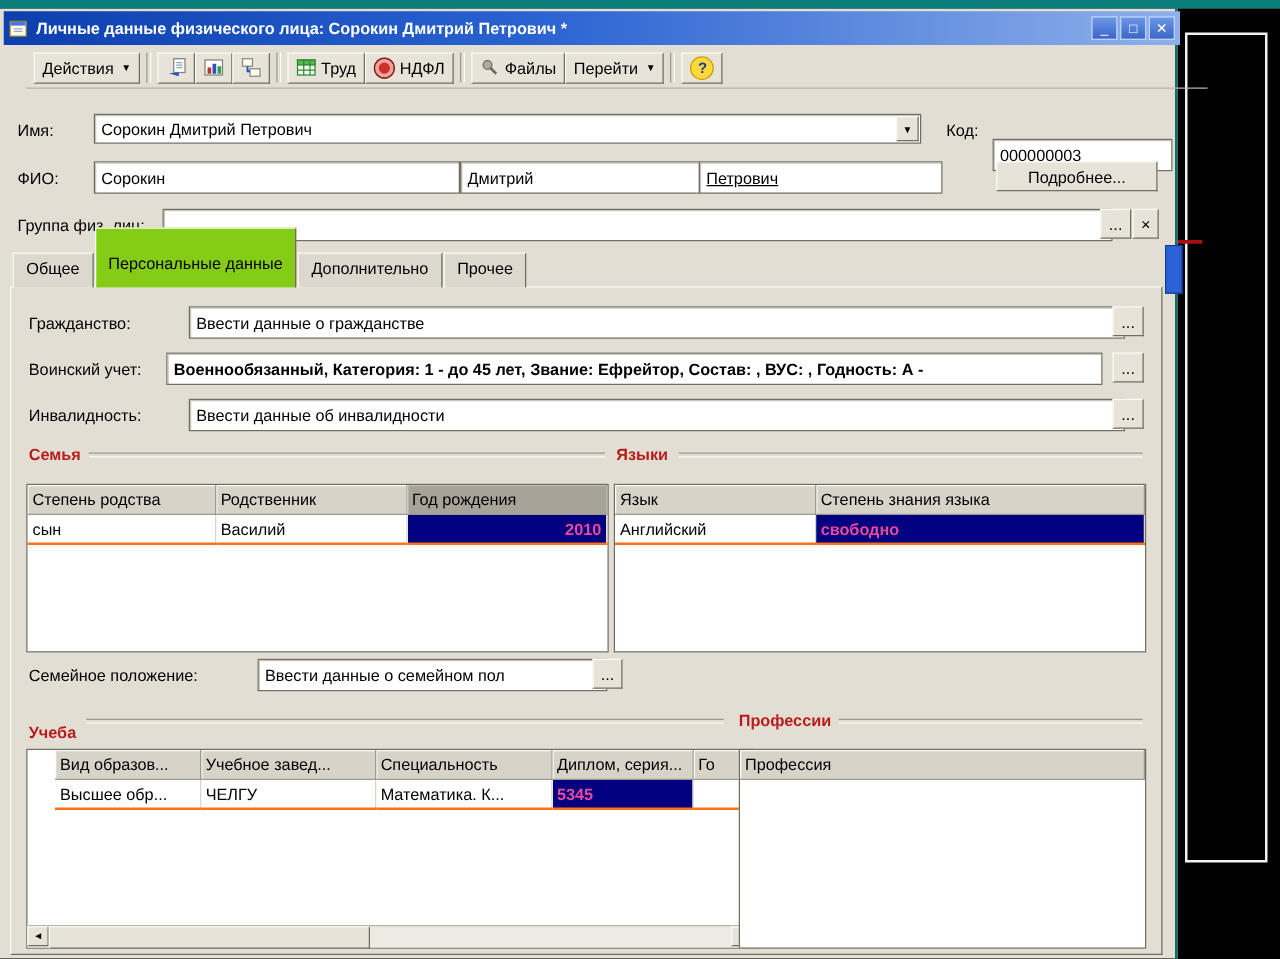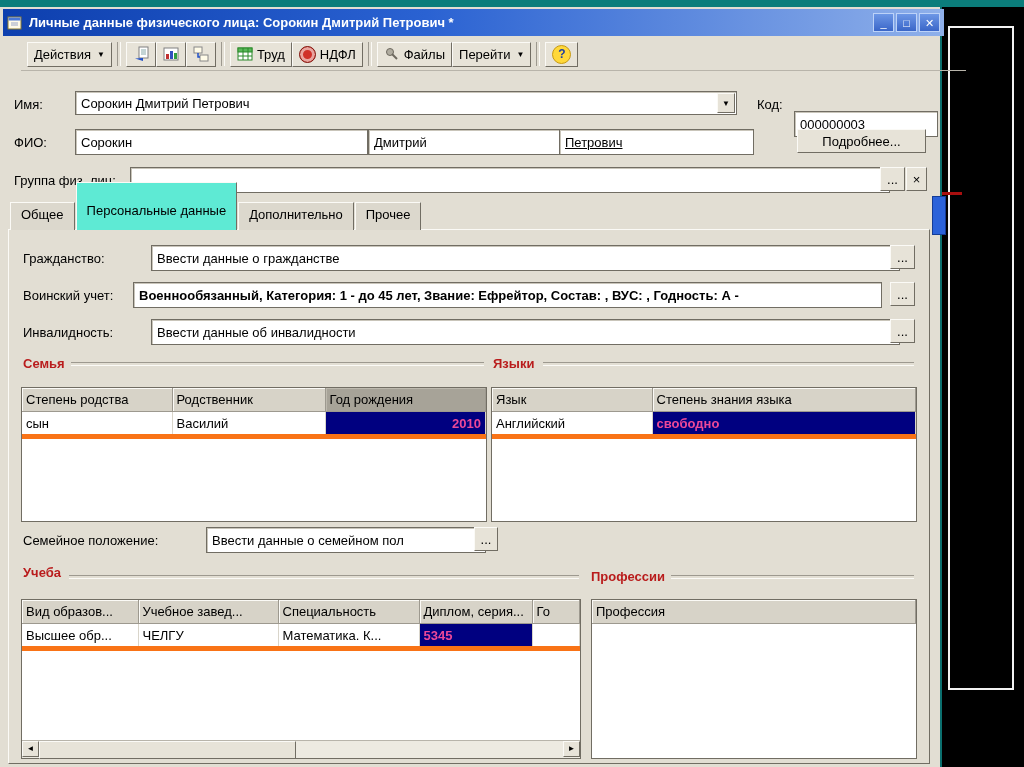--- a/index.html
+++ b/index.html
@@ -38,33 +38,33 @@
   .combo .drop{position:absolute;right:2px;top:2px;bottom:2px;width:18px;background:#e7e3d8;
                border:1px solid;border-color:#fbfaf6 #716d63 #716d63 #fbfaf6;font-size:8px;
                display:flex;align-items:center;justify-content:center;padding:0;}
   .sbtn{position:absolute;height:24px;background:#e7e3d8;border:1px solid;
         border-color:#fbfaf6 #716d63 #716d63 #fbfaf6;font:inherit;display:flex;align-items:center;
         justify-content:center;padding:0;cursor:default;}
   
   .tabs{position:absolute;left:10px;top:196px;height:27px;display:flex;align-items:flex-end;z-index:3;}
   .tab{height:23px;padding:4px 10px 0;background:#dcd8cd;border:1px solid #716d63;border-bottom:none;
        border-top-color:#fbfaf6;border-left-color:#fbfaf6;margin-right:1px;cursor:default;}
-  .tab.active{height:27px;padding-top:20px;background:#5eead4;}
+  .tab.active{height:27px;padding-top:20px;background:#84cc16;}
   .panel{position:absolute;left:8px;top:222px;width:920px;height:533px;background:#e2ded3;z-index:1;
          border:1px solid;border-color:#fbfaf6 #716d63 #716d63 #fbfaf6;}
   .gtitle{position:absolute;font-weight:bold;color:#b91c1c;}
   .gline{position:absolute;height:2px;border-top:1px solid #9d998f;border-bottom:1px solid #fbfaf6;}
   
   .grid{position:absolute;background:#fff;border:1px solid #716d63;}
   .grid table{width:100%;border-collapse:collapse;table-layout:fixed;}
   .grid th{height:21px;padding:1px 4px;background:#d7d3c8;font-weight:normal;text-align:left;
            border-right:1px solid #9d998f;border-bottom:1px solid #9d998f;
            box-shadow:inset 1px 1px 0 #fbfaf6;white-space:nowrap;overflow:hidden;font-size:13px;}
   .grid th.dark{background:#a7a398;box-shadow:inset 1px 1px 0 #bdb9ae;}
-  .grid td{height:20px;padding:1px 4px;border-right:1px solid #d9d5ca;border-bottom:5px solid #f97316;
+  .grid td{height:20px;padding:1px 4px;border-right:1px solid #d9d5ca;border-bottom:2px solid #f97316;
            white-space:nowrap;overflow:hidden;font-size:13px;}
   .grid td.sel{background:#000080;color:#ec4899;font-weight:bold;}
   .grid td.num{text-align:right;}
   .hscroll{position:absolute;left:0;right:0;bottom:0;height:17px;background:#edeae1;border-top:1px solid #b8b4aa;}
   .sbarrow{position:absolute;top:0;width:17px;height:16px;background:#e7e3d8;border:1px solid;
            border-color:#fbfaf6 #716d63 #716d63 #fbfaf6;font-size:8px;line-height:14px;text-align:center;padding:0;}
   .sbthumb{position:absolute;left:17px;top:0;width:255px;height:16px;background:#e7e3d8;border:1px solid;
            border-color:#fbfaf6 #716d63 #716d63 #fbfaf6;}
 </style>
 </head>
@@ -255,26 +255,26 @@
             <td class="sel">свободно</td>
           </tr>
             </tbody>
         </table>
       </div>
 
       <span class="flabel" style="left:14px;top:303px;">Семейное положение:</span>
       <input class="field" style="left: 197px; top: 297px; width: 268px;" value="Ввести данные о семейном пол">
       <button class="sbtn" style="left:465px;top:297px;width:24px;">...</button>
 
-      <span class="gtitle" style="left:14px;top:335px;">Учеба</span>
+      <span class="gtitle" style="left:14px;top:348px;">Учеба</span>
       <span class="gline" style="left:60px;top:345px;width:510px;"></span>
       <span class="gtitle" style="left:582px;top:339px;">Профессии</span>
       <span class="gline" style="left:662px;top:345px;width:243px;"></span>
 
-      <div class="grid" style="left:12px;top:369px;width:558px;height:158px;">
+      <div class="grid" style="left:12px;top:369px;width:558px;height:158px;padding-left:22px;">
         <table>
           <colgroup>
               <col style="width:116px">
               <col style="width:140px">
               <col style="width:141px">
               <col style="width:113px">
               <col>
             </colgroup>
           <thead>
               <tr>

